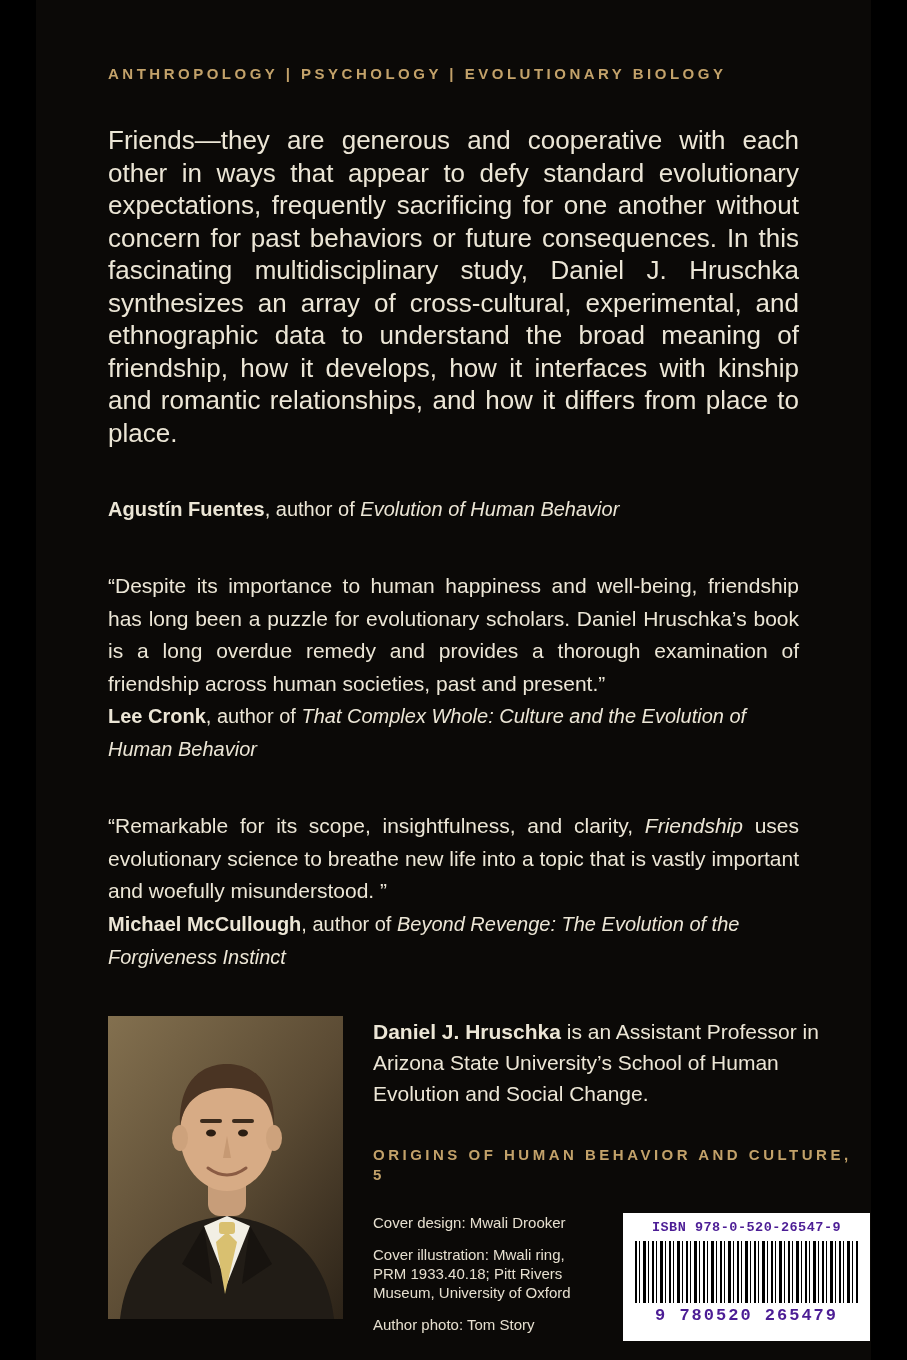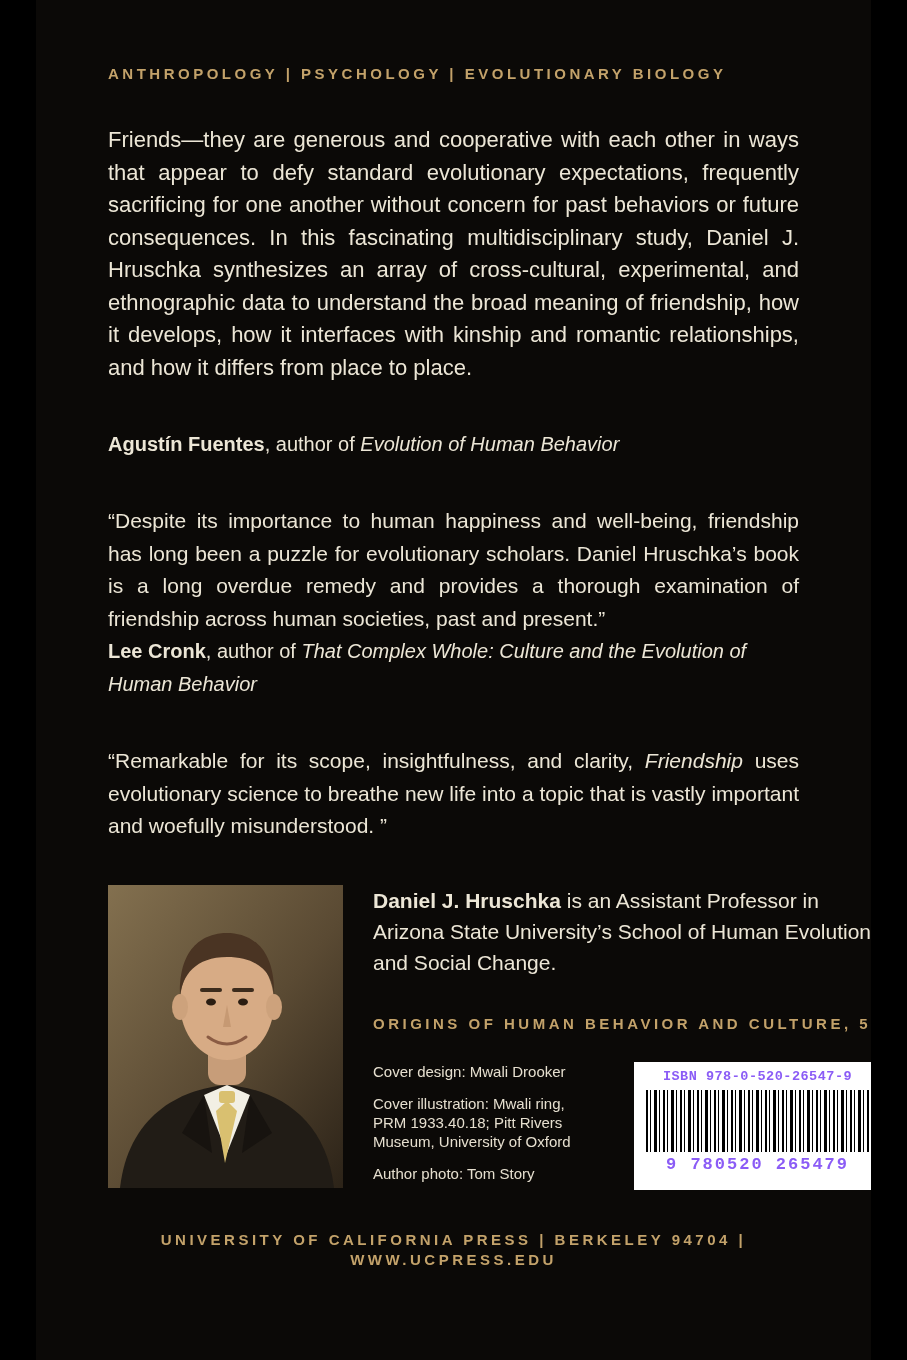--- a/index.html
+++ b/index.html
@@ -16,21 +16,21 @@
   }
   .accent-line{
     color:#c3a26a;
     font-size:15px;
     font-weight:bold;
     letter-spacing:3.5px;
     line-height:20px;
   }
   .body-text{
     margin-top:40px;
-    font-size:22px;
+    font-size:26px;
     line-height:32.5px;
     text-align:justify;
     color:#ece6d6;
   }
   .quote-block{margin-top:44px;}
   .quote-text{
     font-size:21px;
     line-height:32.5px;
     text-align:justify;
     color:#ece6d6;
@@ -69,25 +69,25 @@
     align-items:flex-start;
   }
   .credits{
     width:215px;
     font-size:15px;
     line-height:19px;
     color:#e6dfcf;
   }
   .credits .credit{margin-bottom:13px;}
   .barcode-box{
-    margin-left:46px;
+    margin-left:35px;
     width:247px;
     height:128px;
     background:#ffffff;
-    color:#8b5cf6;
+    color:#4c1d95;
     box-sizing:border-box;
     padding:7px 12px 6px 12px;
     text-align:center;
   }
   .isbn-label{
     font-family:"Liberation Mono",monospace;
     font-size:13.5px;
     font-weight:bold;
     letter-spacing:0.5px;
     line-height:16px;
@@ -138,20 +138,23 @@
     </div>
     <div class="attribution">
       <span class="author-name">Lee Cronk</span><span>, author of </span><span class="italic">That Complex Whole: Culture and the Evolution of Human Behavior</span>
     </div>
   </div>
 
   <div class="quote-block">
     <div class="quote-text">
       <span>“Remarkable for its scope, insightfulness, and clarity, </span><span class="italic">Friendship</span><span> uses evolutionary science to breathe new life into a topic that is vastly important and woefully misunderstood. ”</span>
     </div>
+    <div class="attribution">
+      <span class="author-name">Michael McCullough</span><span>, author of </span><span class="italic">Beyond Revenge: The Evolution of the Forgiveness Instinct</span>
+    </div>
   </div>
 
   <div class="author-section">
 
     <svg class="photo" viewBox="0 0 235 303" xmlns="http://www.w3.org/2000/svg" aria-hidden="true">
       <defs>
         <linearGradient id="bgGrad" x1="0" y1="0" x2="1" y2="1">
           <stop offset="0" stop-color="#83704f"></stop>
           <stop offset="0.55" stop-color="#5a4a33"></stop>
           <stop offset="1" stop-color="#2c2318"></stop>

